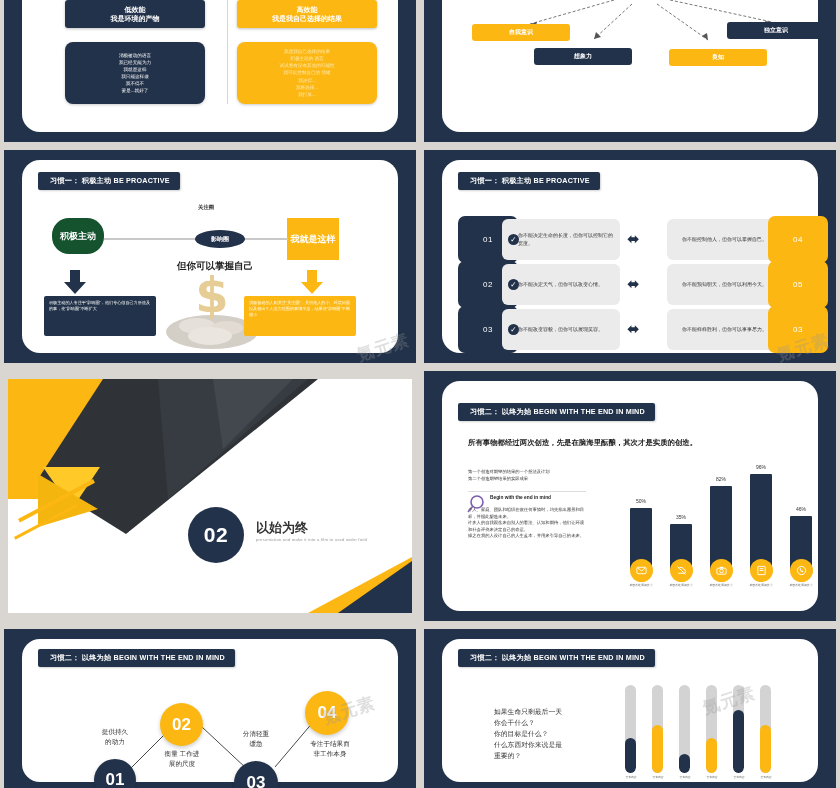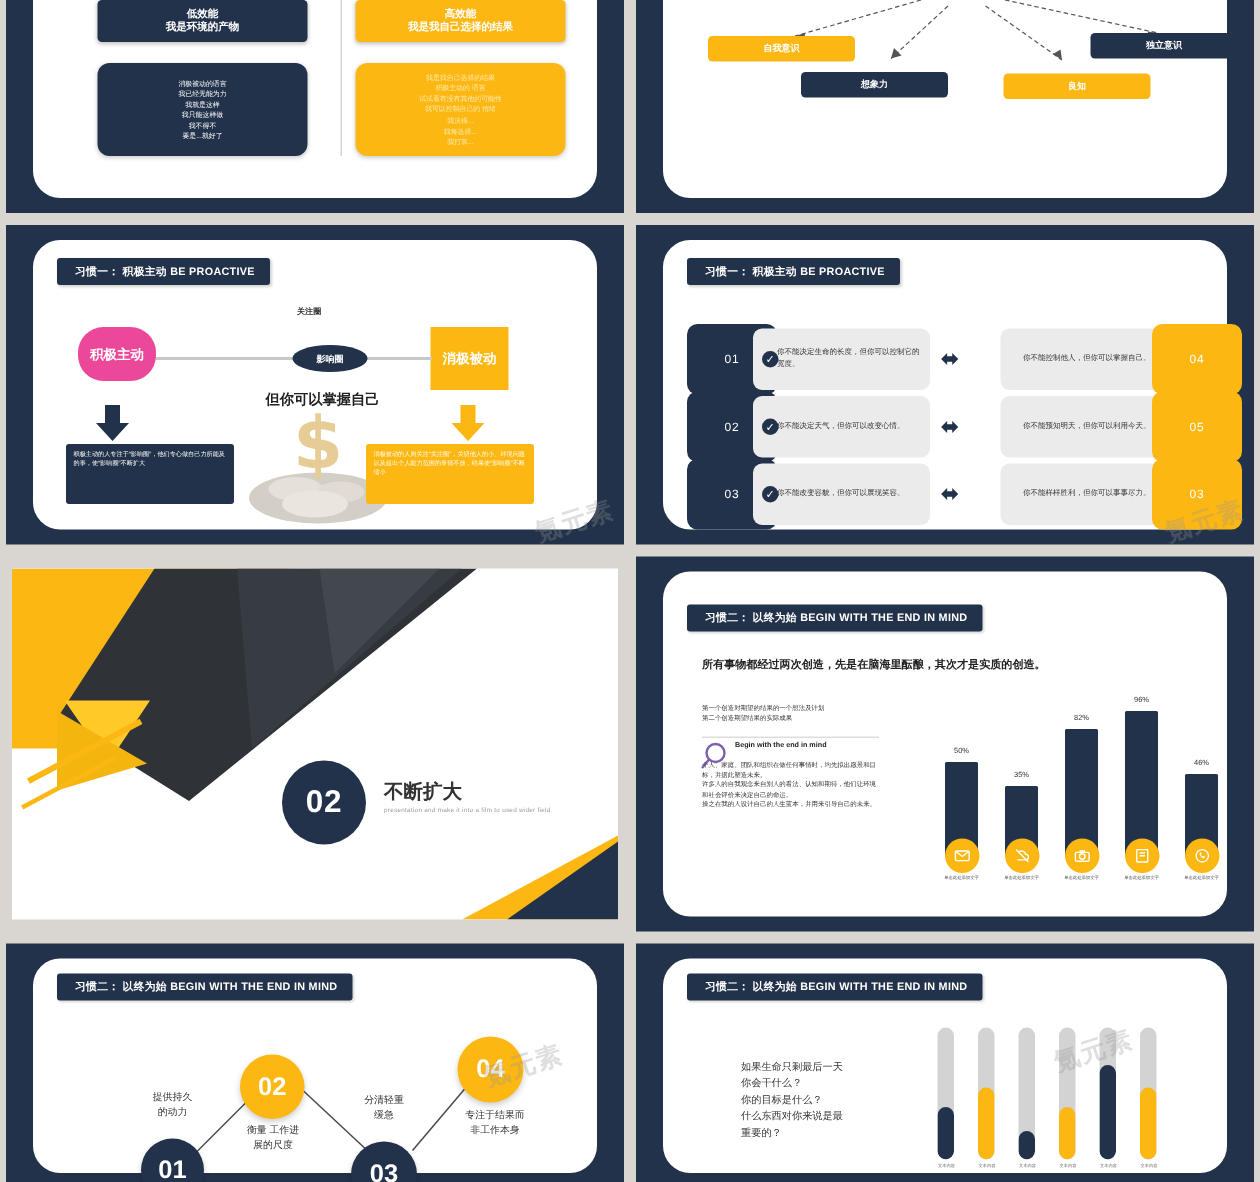--- a/index.html
+++ b/index.html
@@ -212,22 +212,22 @@
       <div class="s2-node" style="left:285px;top:58px;width:98px;background:#22324a;">独立意识</div>
     </div>
   </div>
 
   <div class="slide">
     <div class="panel">
       <div class="ribbon" style="left:16px;top:12px;">习惯一： 积极主动  BE PROACTIVE</div>
 
       <div class="s3-lbl" style="left:176px;top:44px;">关注圈</div>
 
-      <div class="s3-box nv" style="left:30px;top:58px;width:52px;height:36px;background:#ec4899;color:#fff;border-radius:17px;">积极主动</div>
-      <div class="s3-box yl" style="left:265px;top:58px;width:52px;height:42px;background:#fcb713;color:#fff;">消极被动</div>
+      <div class="s3-box nv" style="left:30px;top:58px;width:52px;height:36px;background:#14532d;color:#fff;border-radius:17px;">积极主动</div>
+      <div class="s3-box yl" style="left:265px;top:58px;width:52px;height:42px;background:#fcb713;color:#fff;">我就是这样</div>
 
       <div class="s3-line" style="left:82px;top:78px;width:92px;"></div>
       <div class="s3-line" style="left:222px;top:78px;width:44px;"></div>
       <div class="s3-ellipse" style="left:173px;top:70px;width:50px;height:18px;">影响圈</div>
 
       <div class="s3-big" style="left:155px;top:100px;">但你可以掌握自己</div>
 
       <svg class="connector" width="412" height="213">
         <polygon points="48,110 58,110 58,122 64,122 53,134 42,122 48,122" fill="#22324a"></polygon>
         <polygon points="285,110 295,110 295,122 301,122 290,134 279,122 285,122" fill="#fcb713"></polygon>
@@ -302,21 +302,21 @@
         <polygon points="150,0 300,0 160,120" fill="#3b4046" opacity="0.75"></polygon>
         <polygon points="205,0 285,0 215,70" fill="#4a5057" opacity="0.6"></polygon>
         <polygon points="35,88 92,88 64,130" fill="#ffc928"></polygon>
         <polygon points="30,95 90,130 30,148" fill="#f5b50f"></polygon>
         <rect x="10" y="140" width="85" height="4" fill="#fcb713" transform="rotate(-28 10 140)"></rect>
         <rect x="6" y="158" width="70" height="3" fill="#fcb713" transform="rotate(-28 6 158)"></rect>
         <polygon points="404,234 404,178 300,234" fill="#fcb713"></polygon>
         <polygon points="330,234 404,182 404,234" fill="#22324a"></polygon>
       </svg>
       <div class="cv-circle" style="left:180px;top:128px;">02</div>
-      <div class="cv-title" style="left:248px;top:140px;">不断扩大</div>
+      <div class="cv-title" style="left:248px;top:140px;">以始为终</div>
       <div class="cv-sub" style="left:248px;top:158px;">presentation and make it into a film to used wider field</div>
     </div>
   </div>
 
   <div class="slide">
     <div class="panel">
       <div class="ribbon" style="left:16px;top:22px;">习惯二： 以终为始 BEGIN WITH THE END IN MIND</div>
 
       <div class="s6-lead" style="left:26px;top:57px;">所有事物都经过两次创造，先是在脑海里酝酿，其次才是实质的创造。</div>
 

